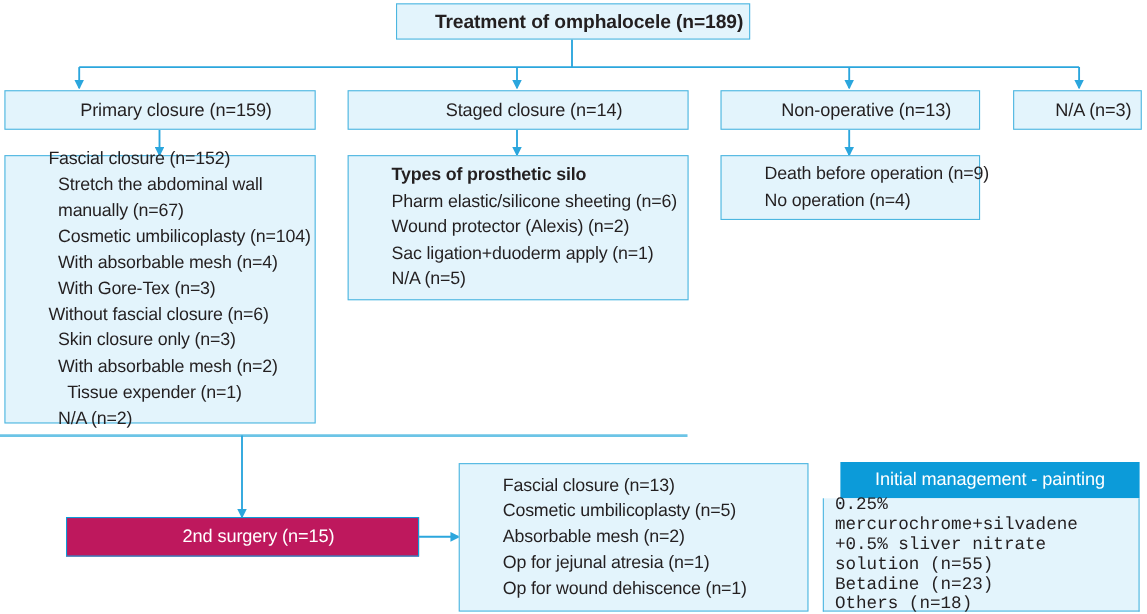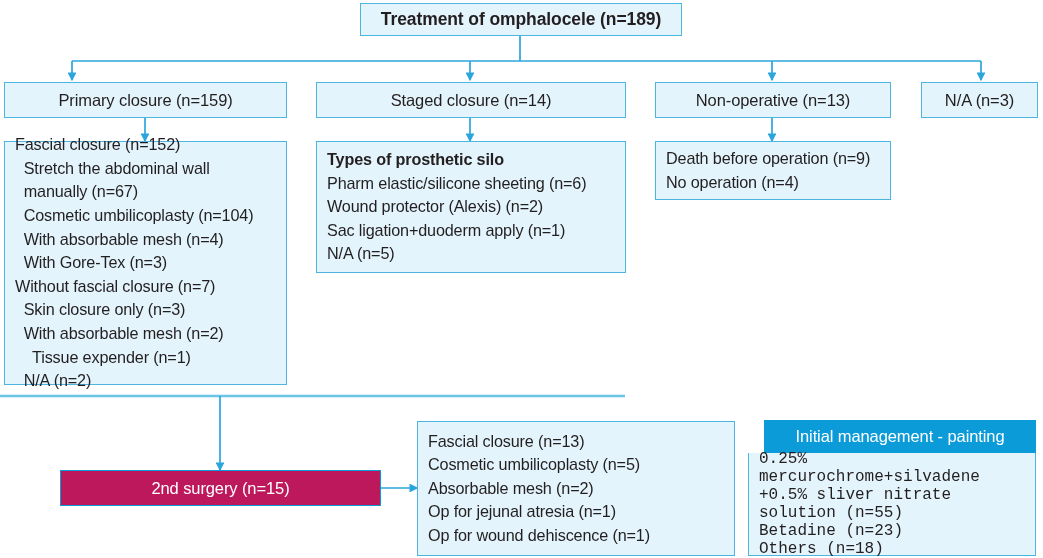--- a/index.html
+++ b/index.html
@@ -28,20 +28,21 @@
     height: 558px;
     pointer-events: none;
   }
   .box {
     position: absolute;
     box-sizing: border-box;
     background: #e3f4fc;
     border: 1.4px solid #4cb6e0;
     display: flex;
     align-items: center;
+    padding-left: 29px;
   }
   .box.centered {
     justify-content: center;
     text-align: center;
   }
   .box.listbox {
     align-items: flex-start;
     flex-direction: column;
     justify-content: center;
   }
@@ -158,21 +159,21 @@
   </div>
 
   <div class="box listbox" style="left:4px; top:141px; width:283px; height:244px;">
     <div class="list-inner">
       <div class="line">Fascial closure (n=152)</div>
       <div class="line">  Stretch the abdominal wall</div>
       <div class="line">  manually (n=67)</div>
       <div class="line">  Cosmetic umbilicoplasty (n=104)</div>
       <div class="line">  With absorbable mesh (n=4)</div>
       <div class="line">  With Gore-Tex (n=3)</div>
-      <div class="line">Without fascial closure (n=7)</div>
+      <div class="line">Without fascial closure (n=6)</div>
       <div class="line">  Skin closure only (n=3)</div>
       <div class="line">  With absorbable mesh (n=2)</div>
       <div class="line">    Tissue expender (n=1)</div>
       <div class="line">  N/A (n=2)</div>
     </div>
   </div>
 
   <div class="box listbox" style="left:316px; top:141px; width:310px; height:132px;">
     <div class="list-inner">
       <div class="line bold">Types of prosthetic silo</div>

